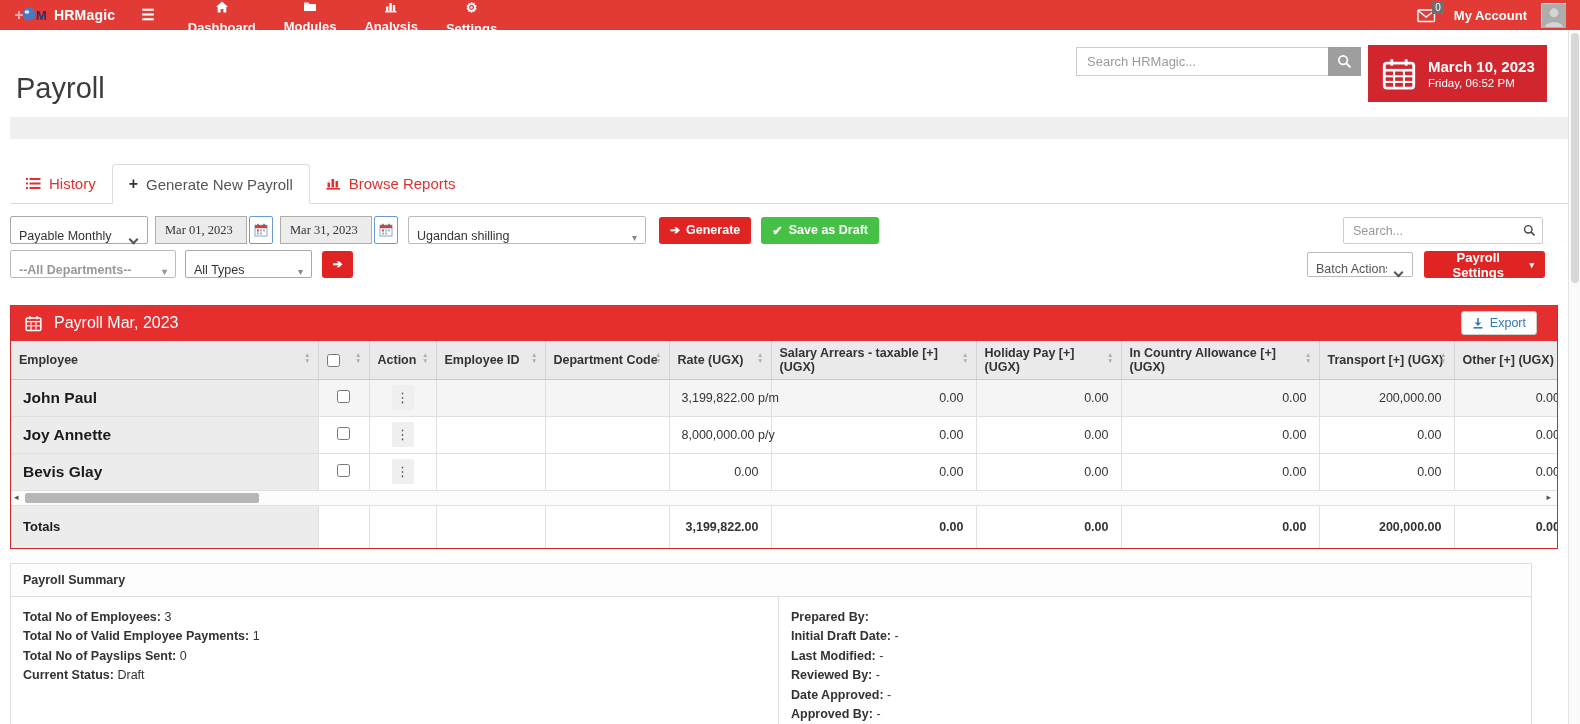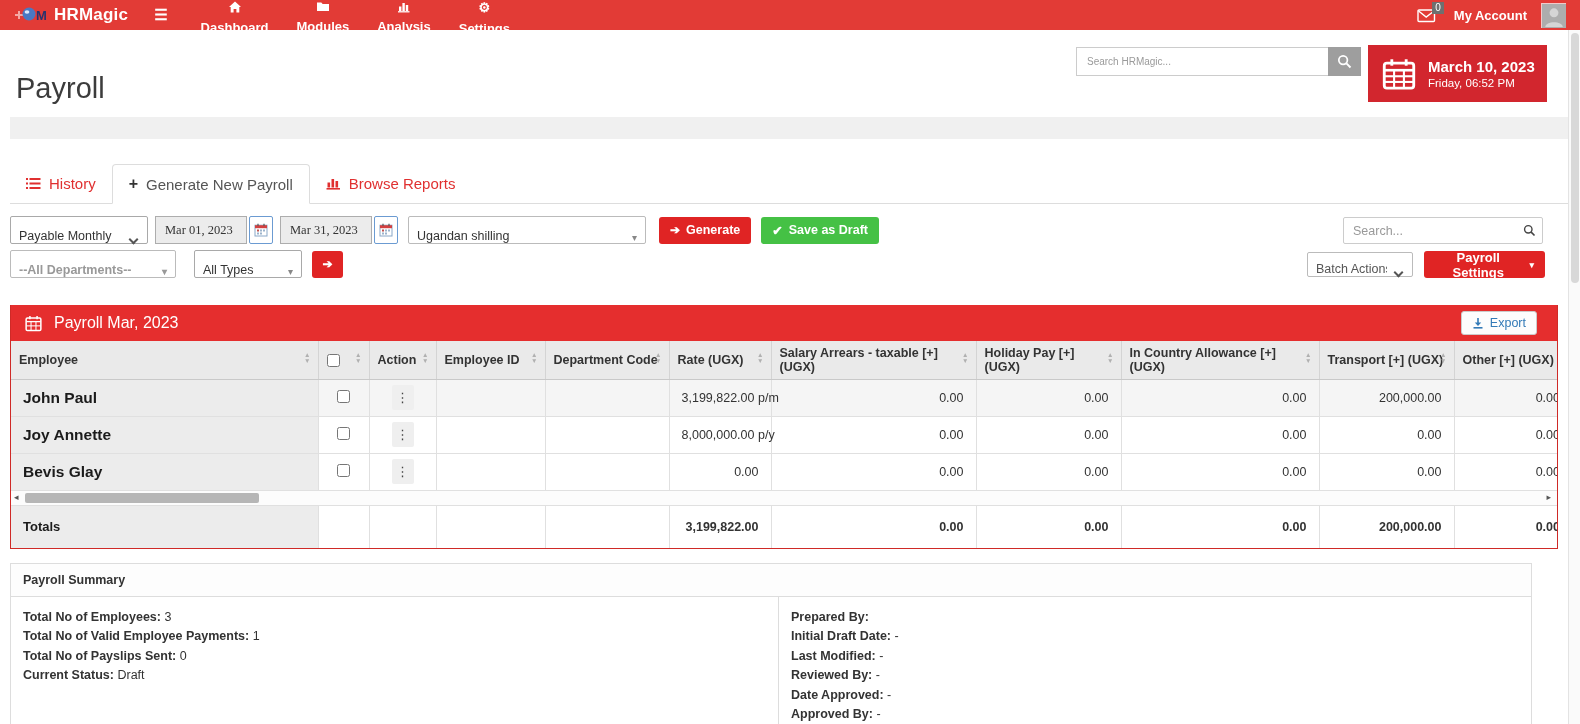--- a/index.html
+++ b/index.html
@@ -2,36 +2,36 @@
 <html><head>
 <meta charset="utf-8">
 <style>
   * { margin:0; padding:0; box-sizing:border-box; }
   body { font-family:"Liberation Sans", sans-serif; background:#fff; }
   .screen { position:relative; width:1580px; height:724px; overflow:hidden; background:#fff; }
 
   
   .topbar { height:30px; background:#e23b36; display:flex; align-items:center; color:#fff; font-size:13px; }
   .brand { display:flex; align-items:center; gap:6px; padding-left:14px; }
-  .brand-name { font-size:17px; font-weight:bold; color:#fff; letter-spacing:.2px; }
+  .brand-name { font-size:14px; font-weight:bold; color:#fff; letter-spacing:.2px; }
   .hamburger { margin-left:26px; font-size:15px; font-weight:bold; cursor:pointer; }
   .nav-items { display:flex; align-items:center; margin-left:22px; gap:6px; }
   .nav-item { display:flex; align-items:center; gap:6px; padding:0 11px; height:30px; font-weight:bold; cursor:pointer;flex-direction:column; }
   .nav-caret { font-size:9px; margin-left:2px; }
   .top-right { margin-left:auto; display:flex; align-items:center; padding-right:14px; gap:14px; }
   .mail-wrap { position:relative; cursor:pointer; margin-right:4px; }
   .mail-badge { position:absolute; top:-6px; right:-8px; background:#6f6f6f; color:#fff; font-size:10px; line-height:12px; padding:0 3px; }
   .my-account { font-weight:bold; cursor:pointer; }
   .avatar { width:25px; height:25px; border:1px solid #f2c9c9; cursor:pointer; display:block; }
 
   
   .page-head { position:relative; height:87px; background:#fff; }
   .page-title { position:absolute; left:16px; top:42px; font-size:29px; font-weight:400; color:#3c3c3c; }
   .global-search { position:absolute; left:1076px; top:17px; width:285px; height:29px; display:flex; }
-  .global-search input { flex:1; border:1px solid #ccc; border-right:none; padding:0 10px; font-size:10px; color:#333; outline:none; font-family:inherit; }
+  .global-search input { flex:1; border:1px solid #ccc; border-right:none; padding:0 10px; font-size:13px; color:#333; outline:none; font-family:inherit; }
   .global-search input::placeholder { color:#9a9a9a; }
   .global-search .gs-btn { width:33px; background:#9e9e9e; border:1px solid #9e9e9e; display:flex; align-items:center; justify-content:center; cursor:pointer; }
   .date-widget { position:absolute; left:1368px; top:15px; width:179px; height:57px; background:#d2262e; color:#fff; display:flex; align-items:center; gap:12px; padding:0 14px; cursor:pointer; }
   .dw-date { font-size:15px; font-weight:bold; white-space:nowrap; }
   .dw-time { font-size:11.5px; margin-top:2px; }
 
   .crumb-bar { margin:0 10px; height:22px; background:#f0f0f0; }
 
   
   .tabs { display:flex; align-items:flex-end; margin:24px 10px 0; border-bottom:1px solid #ddd; }
@@ -57,21 +57,21 @@
   .btn-green { background:#45c145; }
   .btn-generate { margin-left:13px; }
   .btn-save { margin-left:10px; }
   .arrow-glyph { font-size:12px; }
   .table-search { position:absolute; right:27px; top:1px; width:200px; height:27px; border:1px solid #ccc; border-radius:2px; display:flex; align-items:center; background:#fff; }
   .table-search input { flex:1; border:none; outline:none; padding:0 9px; font-size:12.5px; color:#333; font-family:inherit; }
   .table-search input::placeholder { color:#999; }
   .table-search .ts-icon { padding-right:9px; display:flex; }
   .sel-departments { width:166px; color:#999; border-color:#bbb;font-weight:bold; }
   .sel-departments .tri { color:#999; }
-  .sel-types { width:108px; margin-left:18px; }
+  .sel-types { width:127px; margin-left:9px; }
   .btn-apply { width:31px; height:27px; margin-left:10px; justify-content:center; padding:0; }
   .sel-batch { position:absolute; right:157px; top:2px; width:106px; height:25px; color:#555; border-color:#bbb; }
   .btn-settings { position:absolute; right:25px; top:1px; width:121px; justify-content:center; font-size:13px; }
   .btn-settings .nav-caret { font-size:9px; }
 
   
   .table-wrap { margin:27px 10px 0; width:1548px; border:1px solid #cf2a27; border-top:none; }
   .band { height:36px; background:#e52e2e; color:#fff; display:flex; align-items:center; gap:12px; padding:0 14px; font-size:16px; }
   .export-btn { margin-left:auto; background:#fdfdfd; border:1px solid #ccc; border-radius:3px; color:#337ab7; font-size:12.5px; height:24px; display:inline-flex; align-items:center; gap:6px; padding:0 10px; cursor:pointer; font-family:inherit; margin-right:6px; }
   .clip { width:1546px; overflow:hidden; }

